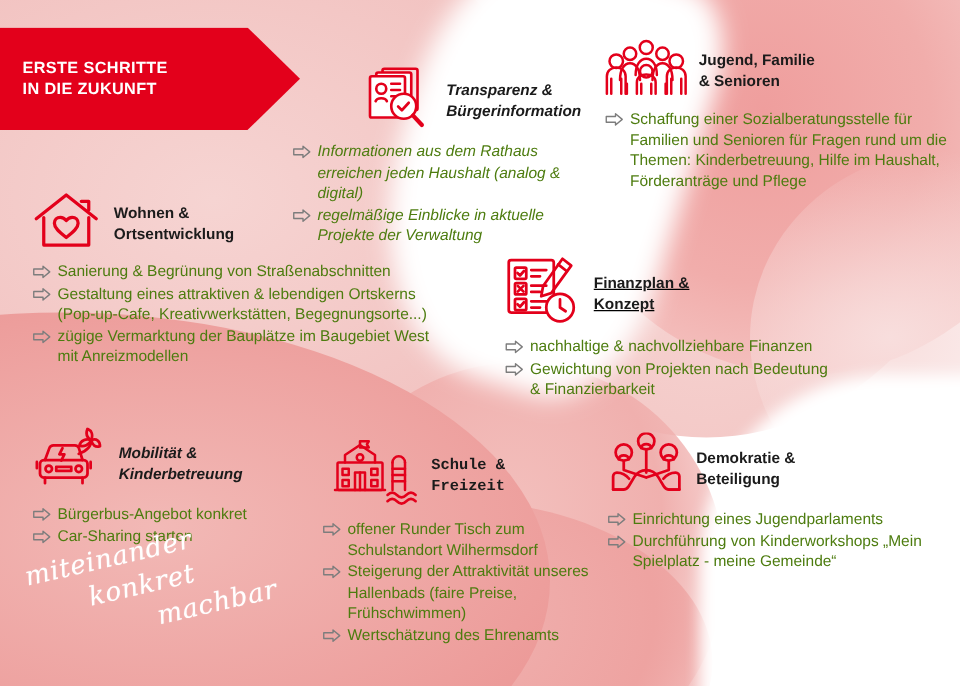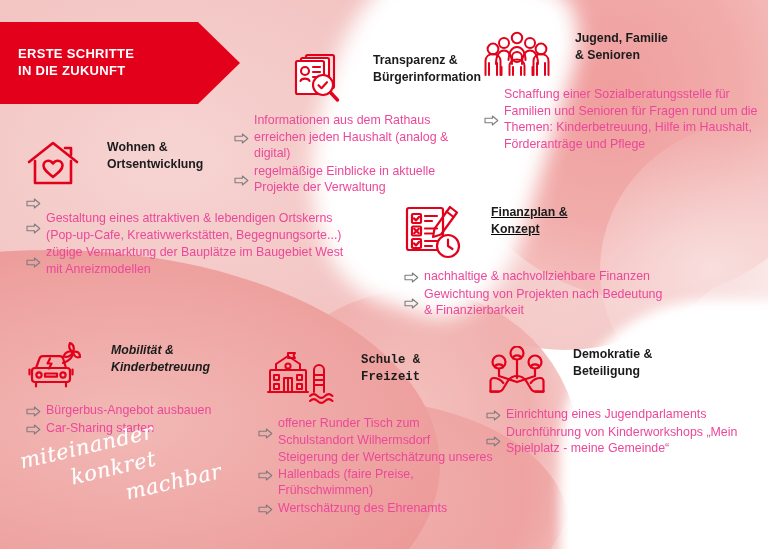--- a/index.html
+++ b/index.html
@@ -84,29 +84,29 @@
     padding-left:18px;box-sizing:border-box;
     z-index:8;
   }
   .banner-line{
     font-size:13px;font-weight:bold;letter-spacing:.3px;line-height:1.28;
     white-space:nowrap;
   }
 
   
   .section{position:absolute;z-index:6;}
-  .sec-head{display:flex;align-items:flex-start;gap:25px;}
+  .sec-head{display:flex;align-items:center;gap:9px;}
   .sec-icon{flex:0 0 auto;display:block;}
   .sec-title{
     font-size:12.3px;font-weight:bold;color:#1b1b1b;line-height:1.35;
   }
   .bullets{margin:4px 0 0 0;padding:0;list-style:none;}
   .bullet{
-    display:flex;align-items:center;gap:5px;
-    font-size:12.4px;color:#ec4899;line-height:1.34;
+    display:flex;align-items:flex-start;gap:5px;
+    font-size:12.4px;color:#4d7c0f;line-height:1.34;
     margin-bottom:1px;
   }
   .barrow{flex:0 0 auto;margin-top:3px;}
   .btext{display:block;}
 
   
   .slogan{
     position:absolute;left:18px;top:452px;
     z-index:9;
     transform:rotate(-13deg);
@@ -120,23 +120,23 @@
     font-size:21px;
     line-height:1.0;
     letter-spacing:.6px;
     text-shadow:0 0 1px rgba(255,255,255,.5);
   }
   .sl1{margin-left:0px;}
   .sl2{margin-left:46px;margin-top:6px;}
   .sl3{margin-left:96px;margin-top:6px;}
 
   
-  #sec-transparenz{left:234px;top:52px;width:250px;}
+  #sec-transparenz{left:234px;top:52px;width:250px;font-style:italic;}
   #sec-jugend{left:484px;top:30px;width:278px;}
-  #sec-wohnen{left:26px;top:139px;width:330px;}
+  #sec-wohnen{left:26px;top:152px;width:330px;}
   #sec-finanz{left:404px;top:204px;width:260px;}
   #sec-mobilitaet{left:26px;top:342px;width:230px;}
   #sec-schule{left:258px;top:352px;width:235px;}
   #sec-demokratie{left:486px;top:346px;width:275px;}
 
   #sec-transparenz .sec-head{margin-left:58px;margin-bottom:2px;}
   #sec-jugend .sec-head{margin-bottom:4px;}
   #sec-wohnen .sec-head{margin-bottom:4px;}
   #sec-finanz .sec-head{margin-bottom:3px;text-decoration:underline;}
   #sec-mobilitaet .sec-head{margin-bottom:3px;font-style:italic;}
@@ -252,20 +252,21 @@
       <span class="sec-title">
         <span>Wohnen &amp;</span><br>
         <span>Ortsentwicklung</span>
       </span>
     </div>
     <ul class="bullets">
       <li class="bullet">
         <svg class="barrow" width="15" height="11" viewBox="0 0 15 11" fill="none" stroke="#7d7d7d" stroke-width="1.1" stroke-linejoin="round">
             <path d="M1 3.2h7.4V1l5.4 4.5-5.4 4.5V7.8H1z"></path>
           </svg>
+        <span class="btext">Sanierung &amp; Begrünung von Straßenabschnitten</span>
       </li>
       <li class="bullet">
         <svg class="barrow" width="15" height="11" viewBox="0 0 15 11" fill="none" stroke="#7d7d7d" stroke-width="1.1" stroke-linejoin="round">
             <path d="M1 3.2h7.4V1l5.4 4.5-5.4 4.5V7.8H1z"></path>
           </svg>
         <span class="btext">Gestaltung eines attraktiven &amp; lebendigen Ortskerns (Pop-up-Cafe, Kreativwerkstätten, Begegnungsorte...)</span>
       </li>
       <li class="bullet">
         <svg class="barrow" width="15" height="11" viewBox="0 0 15 11" fill="none" stroke="#7d7d7d" stroke-width="1.1" stroke-linejoin="round">
             <path d="M1 3.2h7.4V1l5.4 4.5-5.4 4.5V7.8H1z"></path>
@@ -337,21 +338,21 @@
       <span class="sec-title">
         <span>Mobilität &amp;</span><br>
         <span>Kinderbetreuung</span>
       </span>
     </div>
     <ul class="bullets">
       <li class="bullet">
         <svg class="barrow" width="15" height="11" viewBox="0 0 15 11" fill="none" stroke="#7d7d7d" stroke-width="1.1" stroke-linejoin="round">
             <path d="M1 3.2h7.4V1l5.4 4.5-5.4 4.5V7.8H1z"></path>
           </svg>
-        <span class="btext">Bürgerbus-Angebot ausbauen</span>
+        <span class="btext">Bürgerbus-Angebot konkret</span>
       </li>
       <li class="bullet">
         <svg class="barrow" width="15" height="11" viewBox="0 0 15 11" fill="none" stroke="#7d7d7d" stroke-width="1.1" stroke-linejoin="round">
             <path d="M1 3.2h7.4V1l5.4 4.5-5.4 4.5V7.8H1z"></path>
           </svg>
         <span class="btext">Car-Sharing starten</span>
       </li>
     </ul>
   </div>
 
@@ -386,21 +387,21 @@
       <li class="bullet">
         <svg class="barrow" width="15" height="11" viewBox="0 0 15 11" fill="none" stroke="#7d7d7d" stroke-width="1.1" stroke-linejoin="round">
             <path d="M1 3.2h7.4V1l5.4 4.5-5.4 4.5V7.8H1z"></path>
           </svg>
         <span class="btext">offener Runder Tisch zum Schulstandort Wilhermsdorf</span>
       </li>
       <li class="bullet">
         <svg class="barrow" width="15" height="11" viewBox="0 0 15 11" fill="none" stroke="#7d7d7d" stroke-width="1.1" stroke-linejoin="round">
             <path d="M1 3.2h7.4V1l5.4 4.5-5.4 4.5V7.8H1z"></path>
           </svg>
-        <span class="btext">Steigerung der Wertschätzung unseres Hallenbads (faire Preise, Frühschwimmen)</span>
+        <span class="btext">Steigerung der Attraktivität unseres Hallenbads (faire Preise, Frühschwimmen)</span>
       </li>
       <li class="bullet">
         <svg class="barrow" width="15" height="11" viewBox="0 0 15 11" fill="none" stroke="#7d7d7d" stroke-width="1.1" stroke-linejoin="round">
             <path d="M1 3.2h7.4V1l5.4 4.5-5.4 4.5V7.8H1z"></path>
           </svg>
         <span class="btext">Wertschätzung des Ehrenamts</span>
       </li>
     </ul>
   </div>
 

